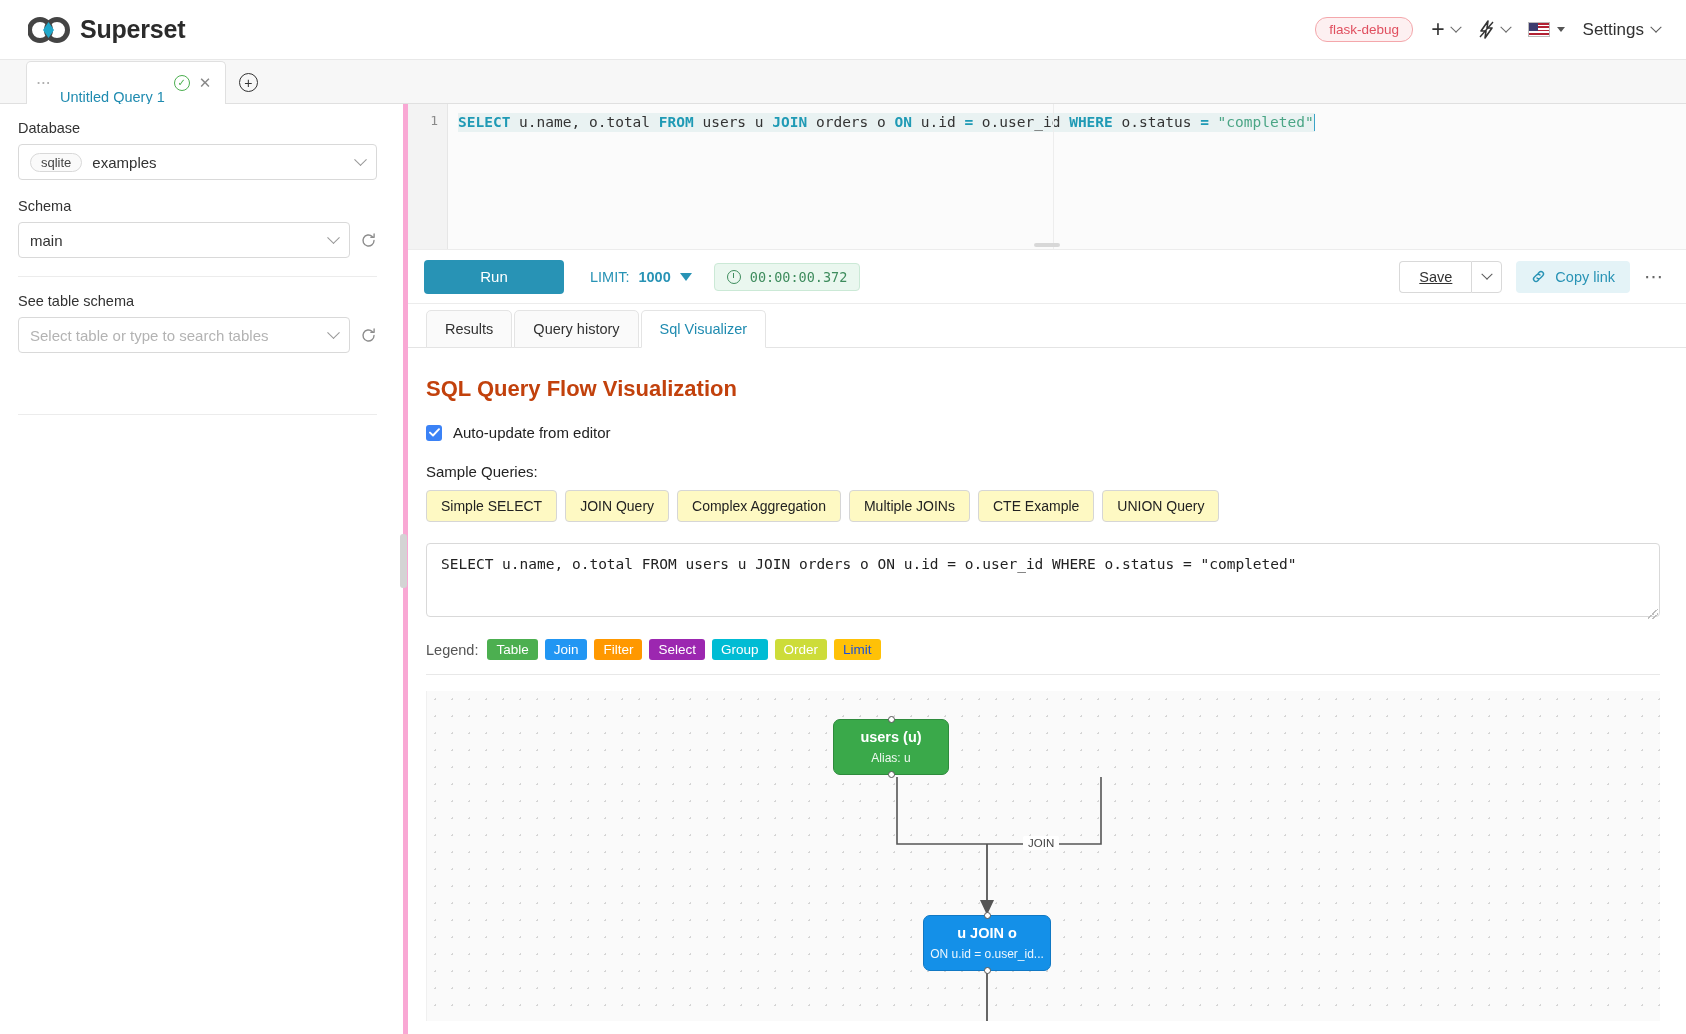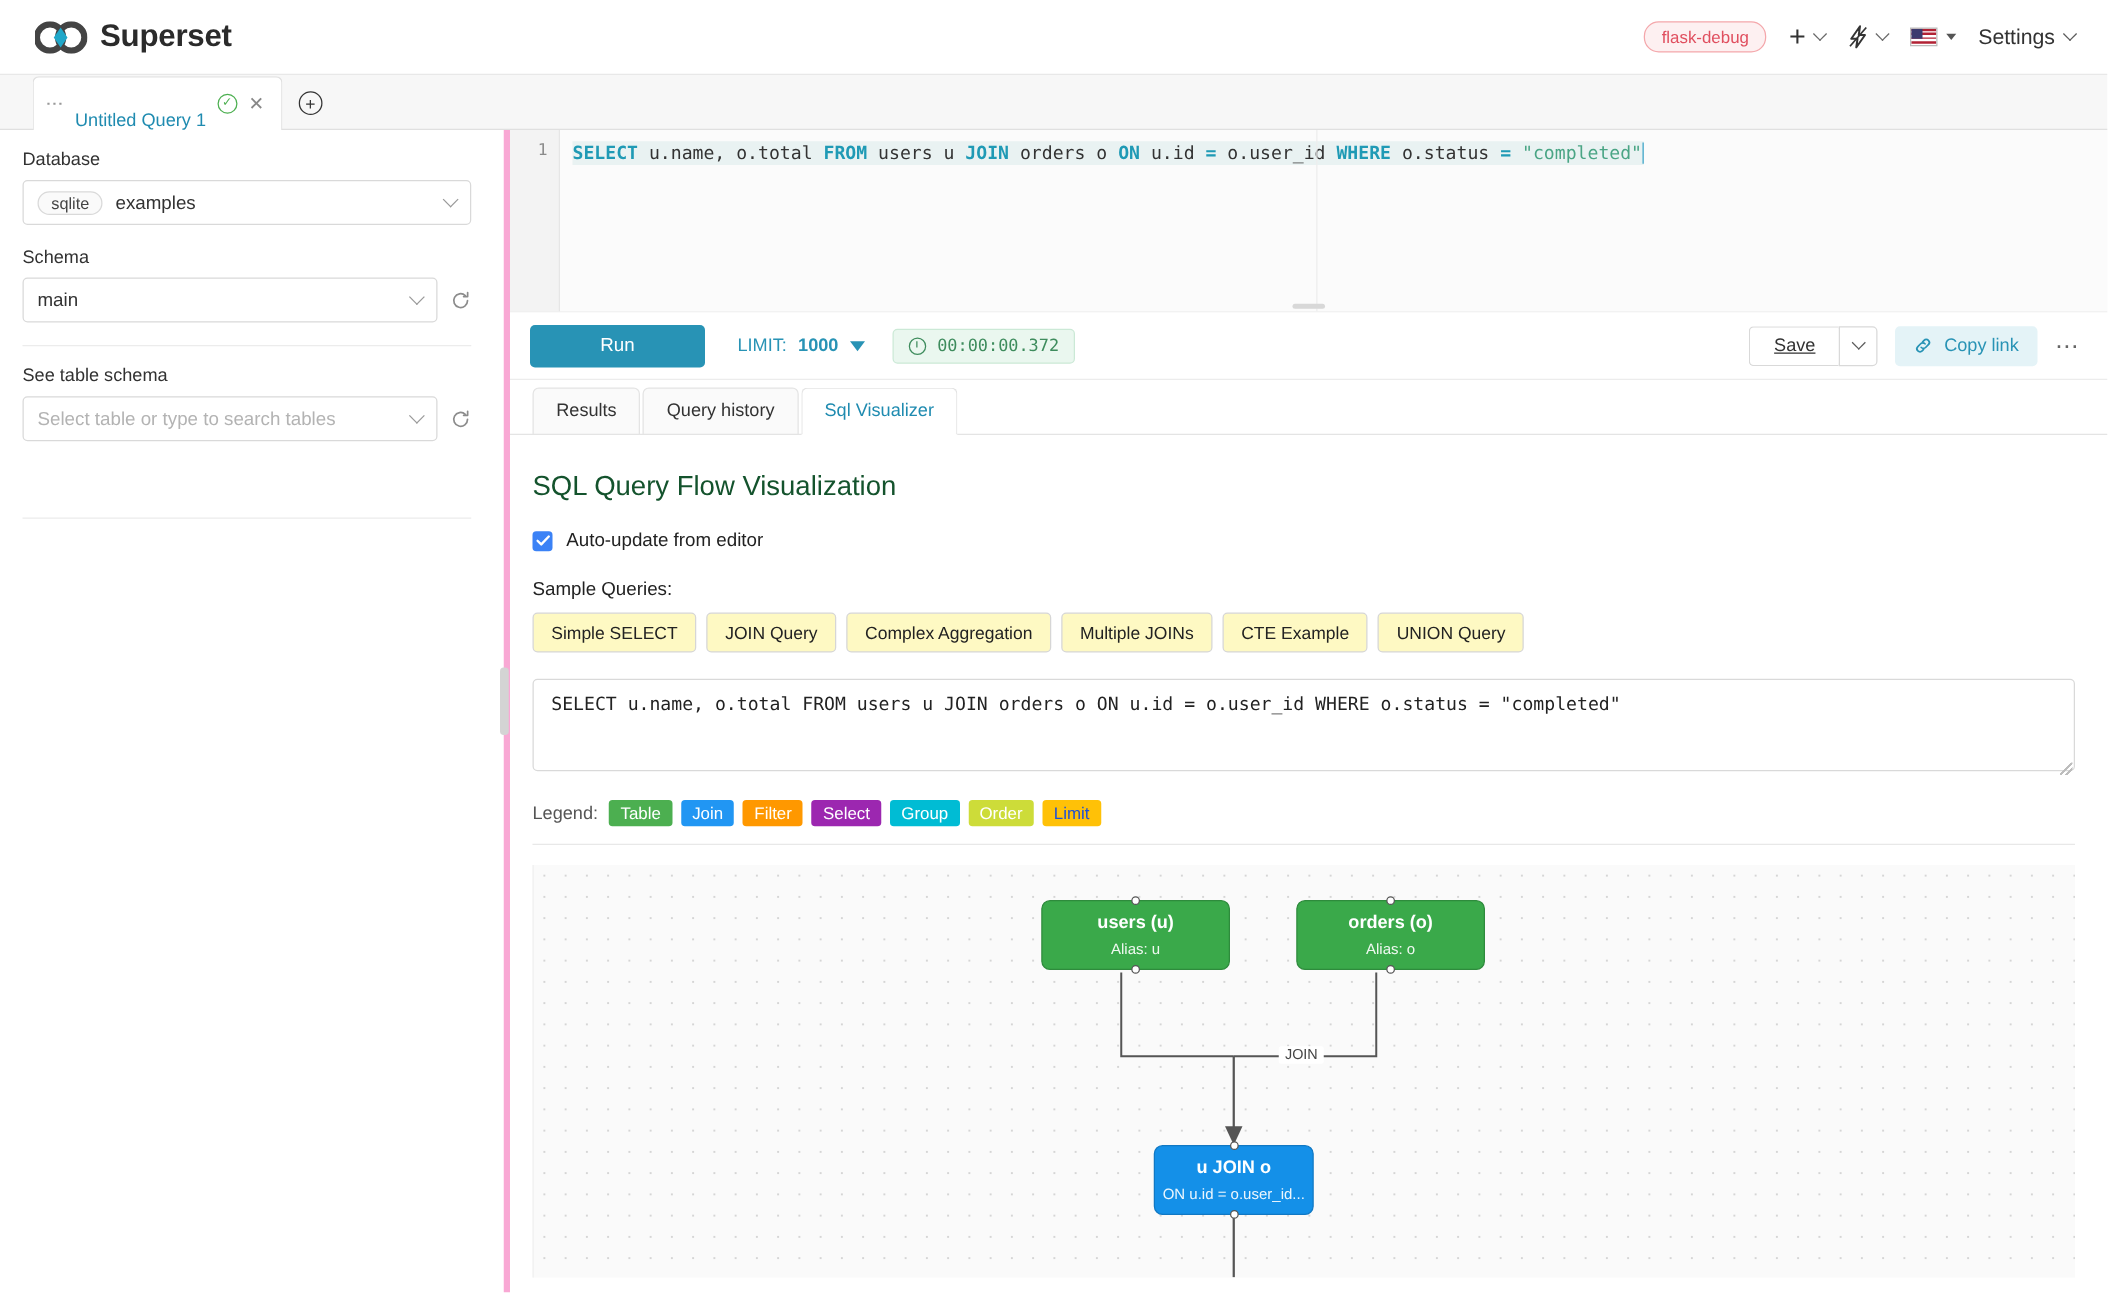--- a/index.html
+++ b/index.html
@@ -223,21 +223,21 @@
     border: 1px solid #e4e4e4; border-radius: 5px 5px 0 0; margin-right: 2px;
     position: relative; top: 1px; cursor: pointer;
   }
   .stab.active { background: #fff; color: #1f8bb0; border-bottom-color: #fff; }
 
   
   .viz {
     flex: 1; overflow: hidden; padding: 28px 0 0 0; background: #fff;
   }
   .viz-inner { padding: 0 26px 0 18px; }
-  .viz-title { font-size: 22px; font-weight: normal; color: #14532d; margin: 0 0 22px 0; }
+  .viz-title { font-size: 22px; font-weight: bold; color: #c2410c; margin: 0 0 22px 0; }
   .autoupd { display: flex; align-items: center; gap: 11px; margin-bottom: 22px; }
   .cbx {
     width: 16px; height: 16px; background: #3b82f6; border-radius: 3px;
     display: flex; align-items: center; justify-content: center; cursor: pointer;
   }
   .cbx svg { display: block; }
   .autoupd-label { font-size: 15px; color: #222; }
   .samples-label { font-size: 15px; color: #222; margin-bottom: 10px; }
   .samples { display: flex; gap: 8px; margin-bottom: 21px; flex-wrap: wrap; }
   .sample-btn {
@@ -277,21 +277,21 @@
     border-left: 1px solid #f0f0f0;
     overflow: hidden;
   }
   .node {
     position: absolute; border-radius: 7px; color: #fff; text-align: center;
     display: flex; flex-direction: column; align-items: center; justify-content: center;
     cursor: pointer;
   }
   .node-title { font-size: 14.5px; font-weight: bold; }
   .node-sub { font-size: 12px; margin-top: 6px; opacity: .92; }
-  .node-table { background: #3aa94a; border: 1.5px solid #2e8b3c; width: 151px; height: 56px; }
+  .node-table { background: #3aa94a; border: 1.5px solid #2e8b3c; width: 116px; height: 56px; }
   .node-join { background: #1490e8; border: 1.5px solid #1078c4; width: 128px; height: 56px; }
   .port {
     position: absolute; width: 7px; height: 7px; border-radius: 50%;
     background: #fff; border: 1.5px solid #555; left: 50%; margin-left: -3.5px;
   }
   .port.top { top: -4px; }
   .port.bot { bottom: -4px; }
   .edge-label {
     position: absolute; background: #fff; font-size: 11.5px; color: #444;
     padding: 1px 5px; border-radius: 2px;
@@ -506,26 +506,20 @@
 
         <span class="edge-label" style="left:596px; top:145px;">JOIN</span>
 
         <div class="node node-table" style="left:406px; top:28px;">
           <span class="port top"></span>
           <span class="node-title">users (u)</span>
           <span class="node-sub">Alias: u</span>
           <span class="port bot"></span>
         </div>
 
-        <div class="node node-table" style="left:610px; top:28px;">
-          <span class="port top"></span>
-          <span class="node-title">orders (o)</span>
-          <span class="node-sub">Alias: o</span>
-          <span class="port bot"></span>
-        </div>
 
         <div class="node node-join" style="left:496px; top:224px;">
           <span class="port top"></span>
           <span class="node-title">u JOIN o</span>
           <span class="node-sub">ON u.id = o.user_id...</span>
           <span class="port bot"></span>
         </div>
       </div>
     </div>
   </div>

